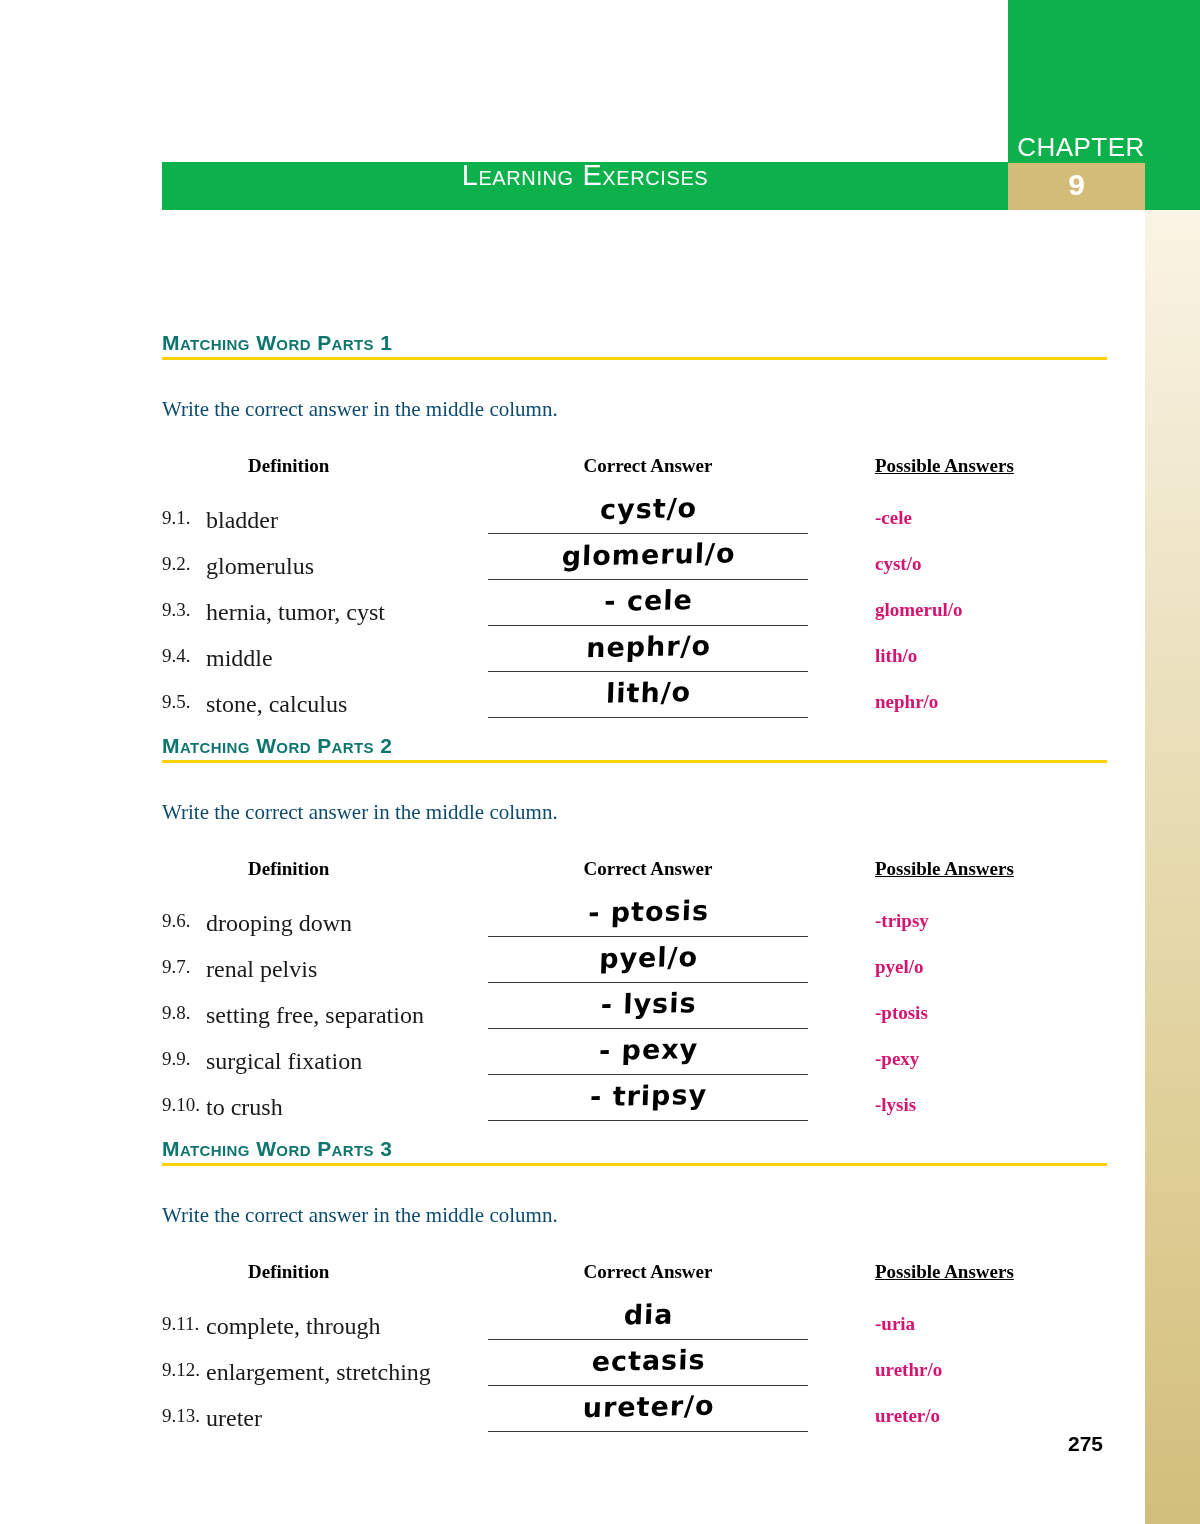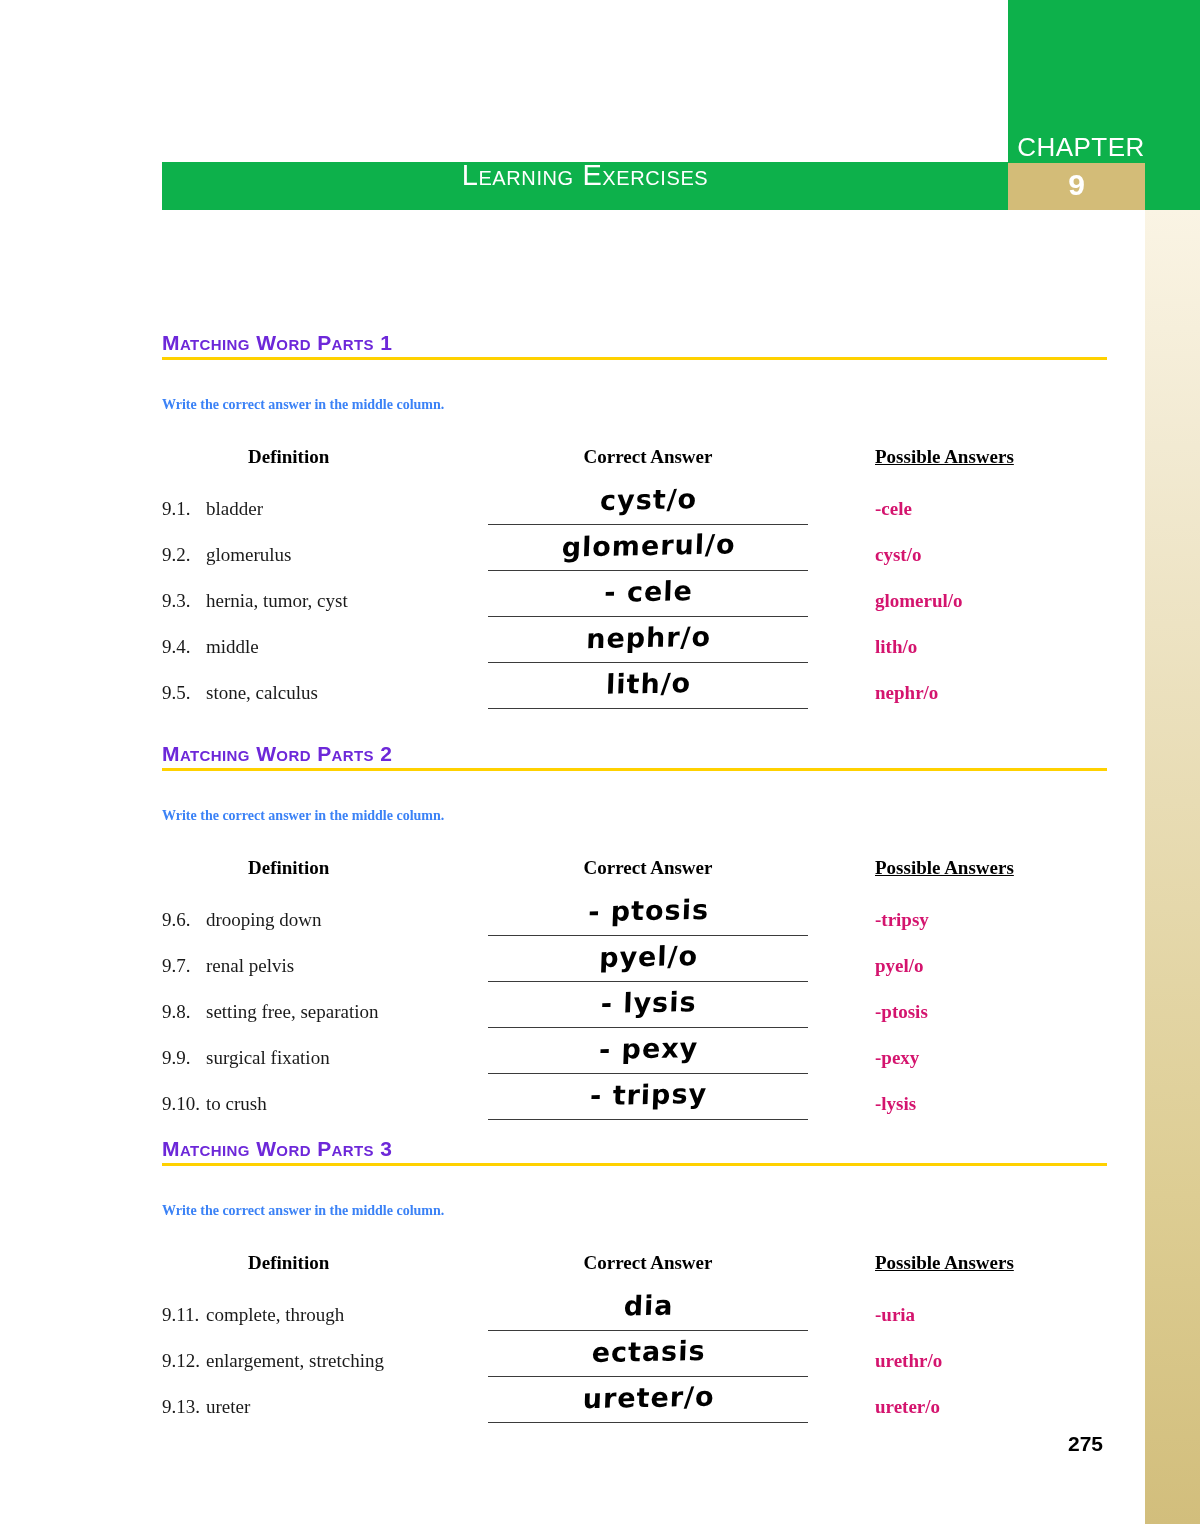--- a/index.html
+++ b/index.html
@@ -87,38 +87,37 @@
     font-weight: normal;
     font-variant: small-caps;
     letter-spacing: 0.6px;
     line-height: 1.1;
   }
 
   
   .section { position: absolute; left: 162px; width: 945px; }
 
   .section-heading {
-    color: #6d28d9;
+    color: #0f766e;
     font-family: "Liberation Sans", sans-serif;
     font-size: 21px;
     font-weight: bold;
     font-variant: small-caps;
     letter-spacing: 0.4px;
     line-height: 1.05;
     padding-bottom: 3px;
     border-bottom: 3px solid #FFD100;
     white-space: nowrap;
   }
 
   .instruction {
     margin-top: 37px;
     font-family: "Liberation Serif", serif;
-    font-size: 14px;
-    color: #3b82f6;
-    font-weight: bold;
+    font-size: 21px;
+    color: #0c4a6e;
   }
 
   .col-headers {
     position: relative;
     margin-top: 33px;
     height: 24px;
     font-family: "Liberation Serif", serif;
     font-size: 19px;
     font-weight: bold;
     color: #000000;
@@ -138,21 +137,21 @@
     left: 0;
     top: 12px;
     width: 44px;
     font-size: 19px;
     color: #1a1a1a;
   }
   .row-def {
     position: absolute;
     left: 44px;
     top: 12px;
-    font-size: 19px;
+    font-size: 24px;
     color: #1a1a1a;
     white-space: nowrap;
   }
   .answer-slot {
     position: absolute;
     left: 326px;
     top: 0;
     width: 320px;
     height: 38px;
     border-bottom: 1.6px solid #3b3b3b;
@@ -252,21 +251,21 @@
       <span class="row-num">9.5.</span>
       <span class="row-def">stone, calculus</span>
       <span class="answer-slot">
         <span class="handwriting">lith/o</span>
       </span>
       <span class="row-possible">nephr/o</span>
     </div>
   </div>
 </div>
 
-<div class="section" style="top: 735px; margin-top: 8px;">
+<div class="section" style="top: 735px;">
   <div class="section-heading">Matching Word Parts 2</div>
   <div class="instruction">Write the correct answer in the middle column.</div>
   <div class="col-headers">
     <span class="hdr-definition">Definition</span>
     <span class="hdr-correct">Correct Answer</span>
     <span class="hdr-possible">Possible Answers</span>
   </div>
   <div class="rows">
     <div class="row">
       <span class="row-num">9.6.</span>

